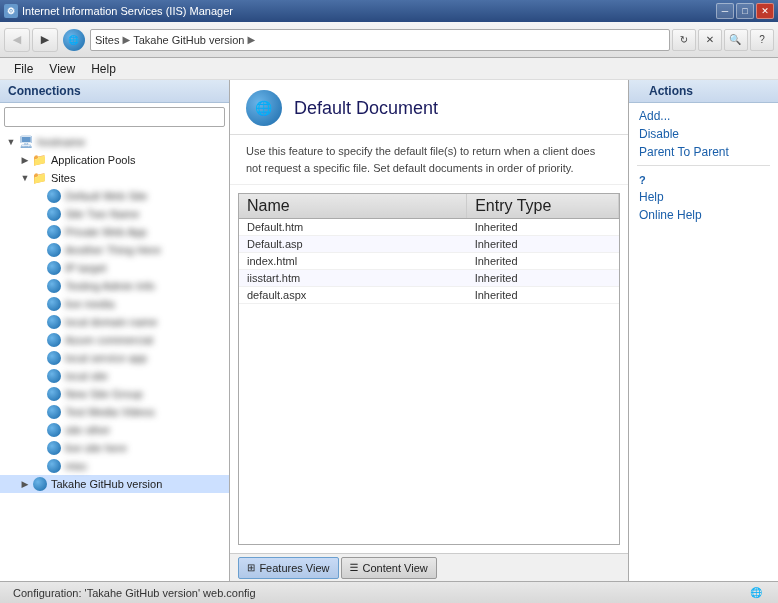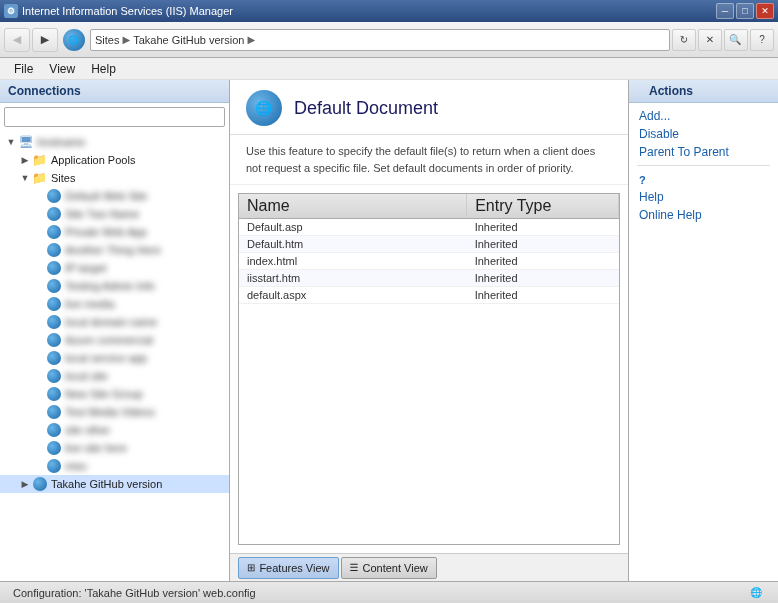--- a/index.html
+++ b/index.html
@@ -612,25 +612,25 @@
       <div class="table-area">
         <table>
           <thead>
             <tr>
               <th style="width:60%">Name</th>
               <th>Entry Type</th>
             </tr>
           </thead>
           <tbody id="table-body">
           <tr>
-                <td>Default.asp</td>
+                <td>Default.htm</td>
                 <td>Inherited</td>
               </tr>
               <tr>
-                <td>Default.htm</td>
+                <td>Default.asp</td>
                 <td>Inherited</td>
               </tr>
               <tr>
                 <td>index.html</td>
                 <td>Inherited</td>
               </tr>
               <tr>
                 <td>iisstart.htm</td>
                 <td>Inherited</td>
               </tr>

